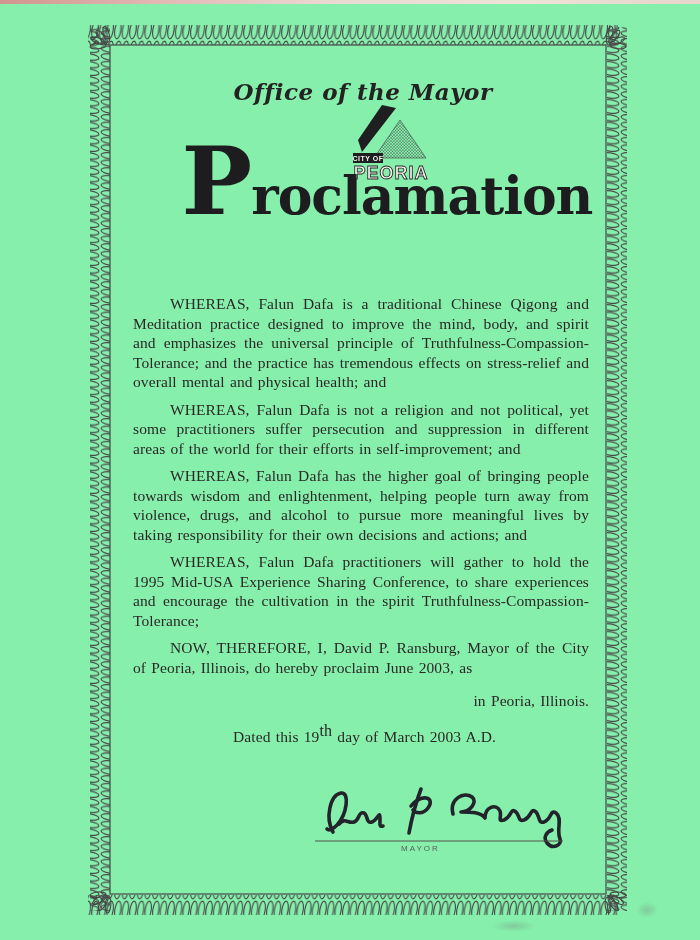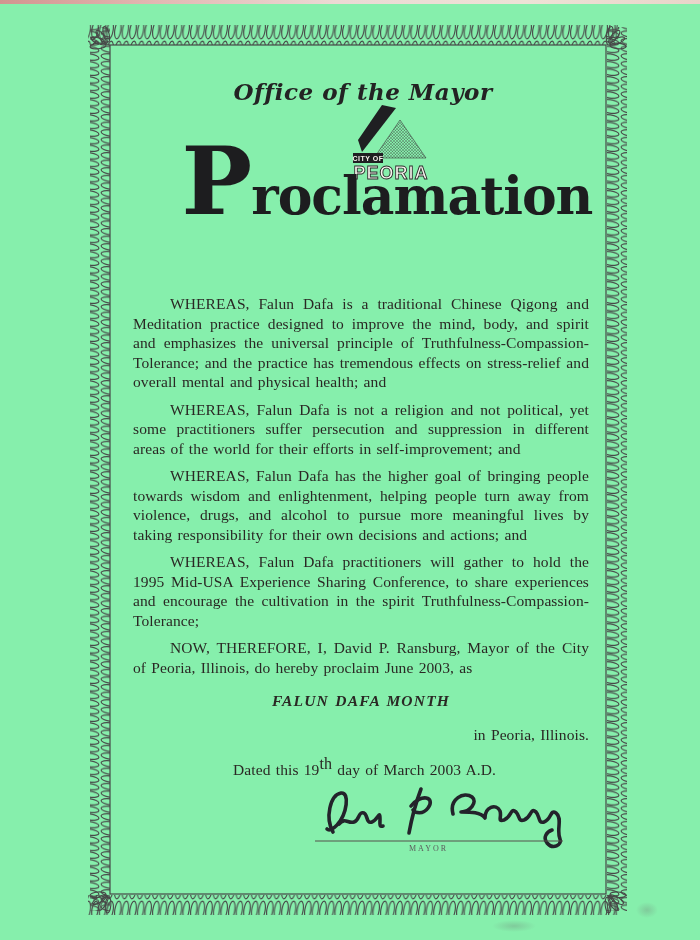--- a/index.html
+++ b/index.html
@@ -45,22 +45,22 @@
     text-indent:0;text-align:center;
     font-style:italic;font-weight:bold;
     letter-spacing:1.2px;margin:14px 0 12px 0;font-size:15.5px;
   }
   .doc-body p.location-line{text-indent:0;text-align:right;margin:14px 0 0 0;}
   .doc-body p.dated-line{text-indent:100px;text-align:left;margin:16px 0 0 0;}
   .doc-body sup{font-size:16px;line-height:0;}
   
   .signature-block{position:absolute;top:780px;left:303px;width:274px;height:86px;}
   .mayor-label{
-    position:absolute;top:64px;left:106px;
-    font-family:Liberation Serif, serif;
+    position:absolute;top:64px;left:98px;
+    font-family:Liberation Sans, sans-serif;
     font-size:8px;letter-spacing:2px;color:#5c5c5c;
   }
   .smudge{
     position:absolute;border-radius:50%;
     background:radial-gradient(closest-side,rgba(110,110,110,.28),rgba(110,110,110,0));
   }
 </style>
 </head>
 <body>
 
@@ -132,21 +132,20 @@
     <span class="pcap">P</span>
       <span class="prest">roclamation</span>
   </div>
 
   <div class="doc-body">
     <p>WHEREAS, Falun Dafa is a traditional Chinese Qigong and Meditation practice designed to improve the mind, body, and spirit and emphasizes the universal principle of Truthfulness-Compassion-Tolerance; and the practice has tremendous effects on stress-relief and overall mental and physical health; and</p>
     <p>WHEREAS, Falun Dafa is not a religion and not political, yet some practitioners suffer persecution and suppression in different areas of the world for their efforts in self-improvement; and</p>
     <p>WHEREAS, Falun Dafa has the higher goal of bringing people towards wisdom and enlightenment, helping people turn away from violence, drugs, and alcohol to pursue more meaningful lives by taking responsibility for their own decisions and actions; and</p>
     <p>WHEREAS, Falun Dafa practitioners will gather to hold the 1995 Mid-USA Experience Sharing Conference, to share experiences and encourage the cultivation in the spirit Truthfulness-Compassion-Tolerance;</p>
     <p>NOW, THEREFORE, I, David P. Ransburg, Mayor of the City of Peoria, Illinois, do hereby proclaim June 2003, as</p>
-    <p class="month-title">FALUN DAFA MONTH</p>
     <p class="location-line">in Peoria, Illinois.</p>
     <p class="dated-line"><span>Dated this 19</span><sup>th</sup><span> day of March 2003 A.D.</span></p>
   </div>
 
   <div class="signature-block">
     <svg width="274" height="86" viewBox="0 0 274 86">
       <g fill="none" stroke="#23232b" stroke-width="3.6" stroke-linecap="round" stroke-linejoin="round">
 
         <path d="M30,52 C22,38 27,15 38,13 C47,12 44,34 34,45 C30,49 26,51 24,49"></path>
         <path d="M36,44 C42,37 45,44 51,42 C57,40 55,31 61,33 C65,35 63,44 69,42 C75,40 77,29 77,39 C77,44 76,47 80,46"></path>

